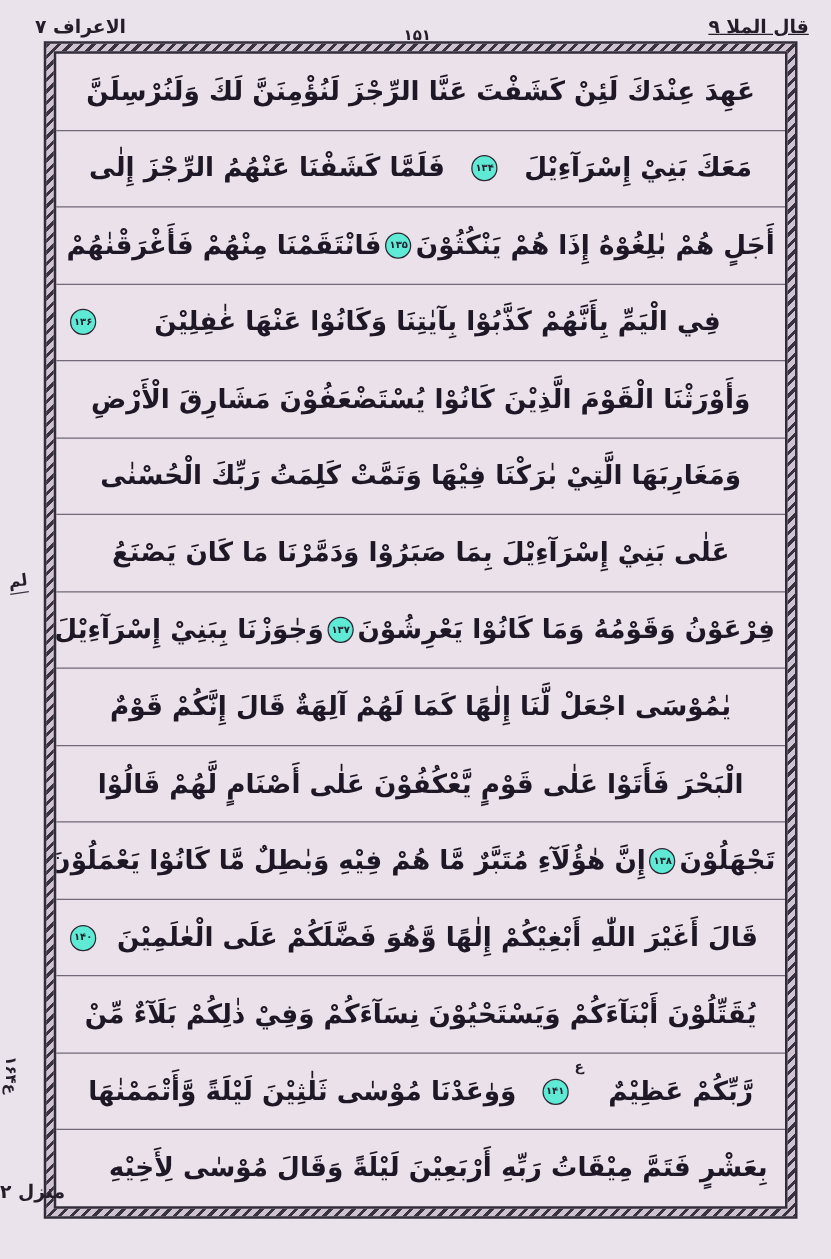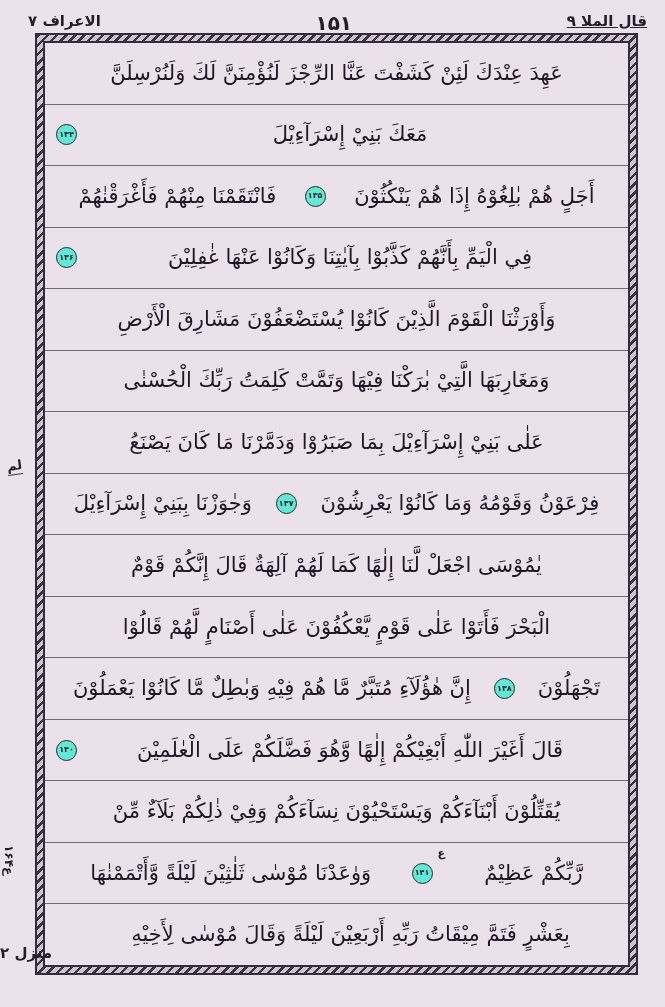--- a/index.html
+++ b/index.html
@@ -18,21 +18,21 @@
     position:absolute;top:2px;left:0;right:0;height:30px;
     display:flex;align-items:flex-end;justify-content:space-between;
     padding:0 18px 0 28px;
     font-size:15px;font-weight:700;
     direction:ltr;
   }
   .hdr-left{transform:translateY(-2px);}
   .hdr-center{
     border-bottom:2px solid #c2410c;
     padding:0 20px 1px 20px;
-    font-size:20px;letter-spacing:1px;
+    font-size:12px;letter-spacing:1px;
     transform:translateY(6px);
   }
   .hdr-right{transform:translateY(-2px);text-decoration:underline;}
 
   
   .frame{
     position:absolute;top:33px;left:35px;width:603px;height:942px;
     border:2px solid #332c3a;
     background:repeating-linear-gradient(135deg,#39323f 0 2.5px,#cfc3d2 2.5px 6.5px);
     padding:6px;
@@ -56,21 +56,21 @@
     padding:0 8px;
     overflow:hidden;
     min-height:0;
   }
   .line-row:last-child{border-bottom:none;margin-left:28px;}
   .seg-t{
     flex:1 1 auto;
     text-align:center;
     white-space:nowrap;
     font-size:21px;
-    font-weight:400;
+    font-weight:700;
     color:#1e1826;
     line-height:1;
   }
   .verse-badge{
     flex:0 0 auto;
     width:19px;height:19px;
     border:1.5px solid #2c2633;
     border-radius:50%;
     background:#5eead4;
     display:inline-flex;align-items:center;justify-content:center;
@@ -120,20 +120,21 @@
   </div>
 
   <div class="frame">
     <div class="frame-inner" id="lines">
         <div class="line-row">
           <span class="seg-t">عَهِدَ عِنْدَكَ لَئِنْ كَشَفْتَ عَنَّا الرِّجْزَ لَنُؤْمِنَنَّ لَكَ وَلَنُرْسِلَنَّ</span>
         </div>
         <div class="line-row">
           <span class="seg-t">مَعَكَ بَنِيْ إِسْرَآءِيْلَ</span>
           <span class="verse-badge">۱۳۴</span>
+          <span class="seg-t">فَلَمَّا كَشَفْنَا عَنْهُمُ الرِّجْزَ إِلٰى</span>
         </div>
         <div class="line-row">
           <span class="seg-t">أَجَلٍ هُمْ بٰلِغُوْهُ إِذَا هُمْ يَنْكُثُوْنَ</span>
           <span class="verse-badge">۱۳۵</span>
           <span class="seg-t">فَانْتَقَمْنَا مِنْهُمْ فَأَغْرَقْنٰهُمْ</span>
         </div>
         <div class="line-row">
           <span class="seg-t">فِي الْيَمِّ بِأَنَّهُمْ كَذَّبُوْا بِآيٰتِنَا وَكَانُوْا عَنْهَا غٰفِلِيْنَ</span>
           <span class="verse-badge">۱۳۶</span>
         </div>

